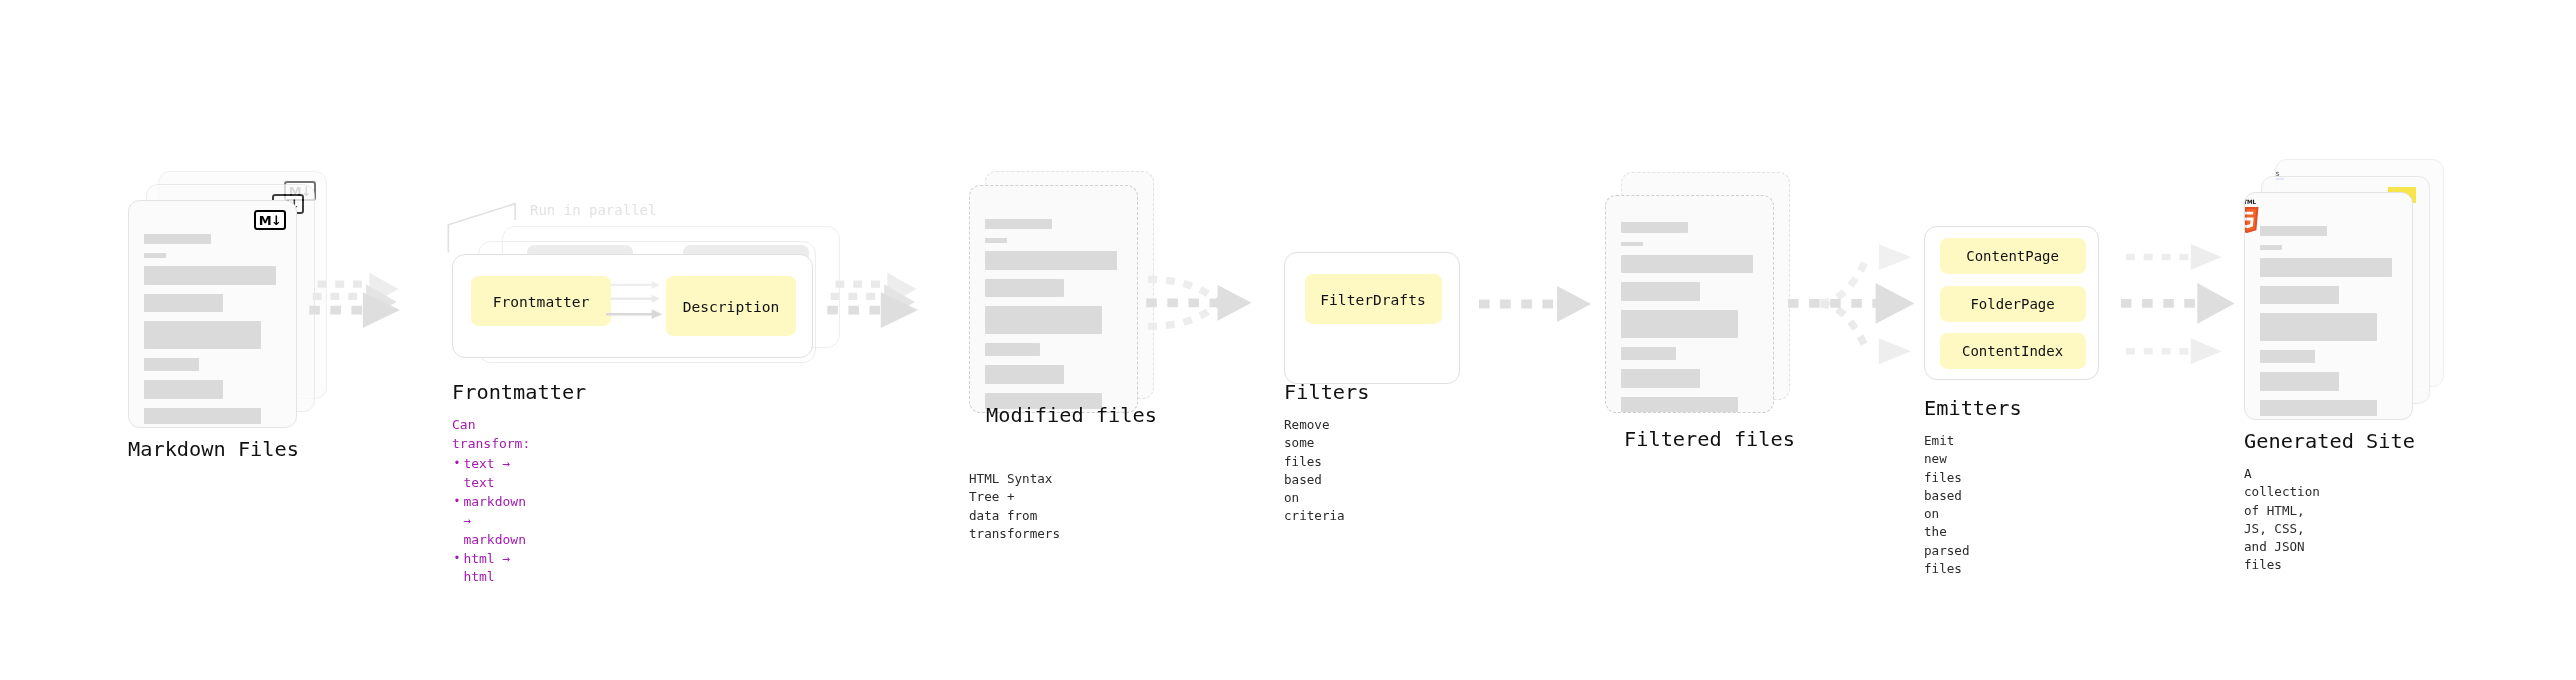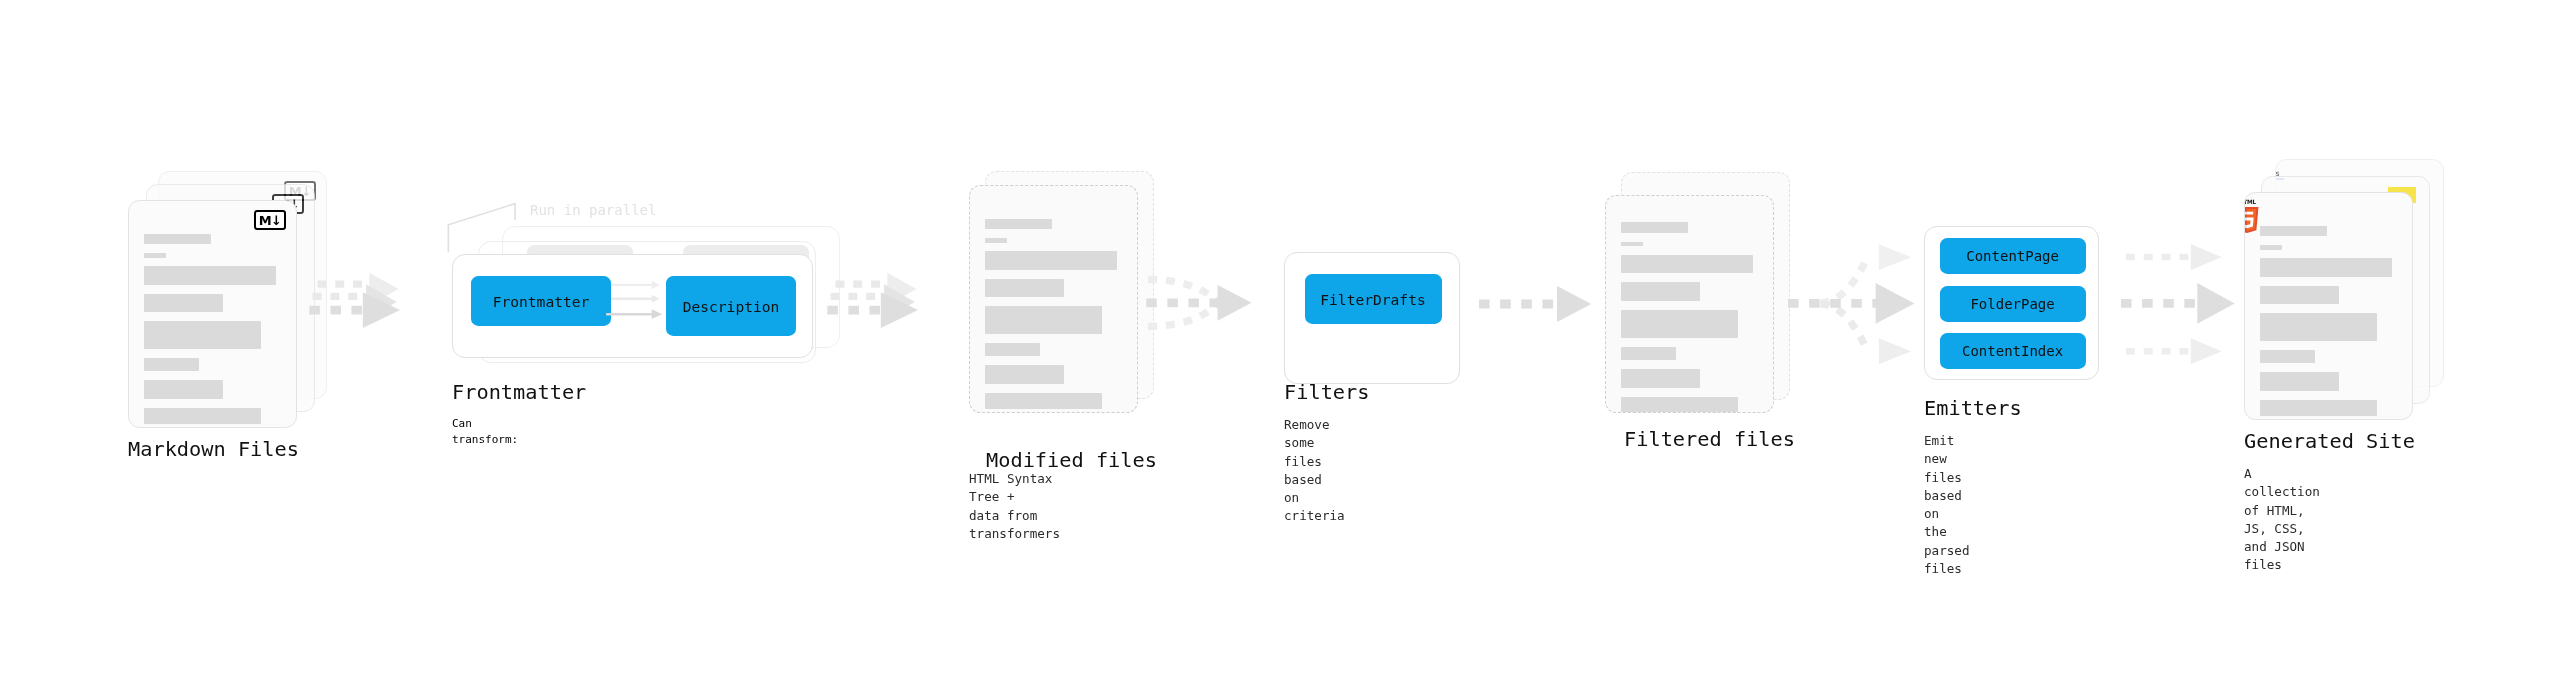--- a/index.html
+++ b/index.html
@@ -68,40 +68,40 @@
   .caption-title {
     position: absolute;
     font-size: 20.3px; color: #111; white-space: nowrap; line-height: 1;
   }
   .caption-sub {
     position: absolute;
     font-size: 12.6px; color: #2b2b2b; line-height: 1.45; white-space: pre-line;
   }
   .caption-list {
     position: absolute;
-    font-size: 11px; color: #000000; line-height: 1.45;
+    font-size: 13px; color: #a21caf; line-height: 1.45;
   }
   .caption-list ul { list-style: none; margin-top: 1.6px; }
   .caption-list li { padding-left: 11.4px; position: relative; }
   .caption-list li::before {
     content: "\2022"; position: absolute; left: 1.6px; top: 0; font-size: 11.4px;
   }
 
   
   .proc {
     position: absolute;
     border-radius: 13px;
     background: #fff;
     border: 1.6px solid #e0e0e0;
   }
   .proc.ghost { background: transparent; }
 
   .pill {
     position: absolute;
-    background: #0ea5e9;
+    background: #fef9c3;
     border-radius: 7.3px;
     display: flex; align-items: center; justify-content: center;
     font-size: 14.6px; color: #111; white-space: nowrap;
   }
   .pill.g1 { background: #ececec; }
   .pill.g2 { background: #e3e3e3; }
 
   .runlabel {
     position: absolute;
     font-size: 14px; color: #e2e2e2; white-space: nowrap;
@@ -176,20 +176,25 @@
         <line x1="0" y1="23" x2="52" y2="23" stroke="#eaeaea"></line>
         <polygon points="50,18 60,23 50,28" fill="#eaeaea"></polygon>
         <line x1="-6" y1="42" x2="54" y2="42" stroke="#d8d8d8"></line>
         <polygon points="50,36 63,42 50,48" fill="#d8d8d8"></polygon>
       </g>
     </svg>
 
     <div class="caption-title" style="left:452px; top:382px;">Frontmatter</div>
     <div class="caption-list" style="left:452px; top:416px;">
       <div>Can transform:</div>
+      <ul>
+        <li>text → text</li>
+        <li>markdown → markdown</li>
+        <li>html → html</li>
+      </ul>
     </div>
   </div>
 
   <svg class="ovl" style="left:827px; top:268px; width:106px; height:81px;" viewBox="0 0 130 100" width="106" height="81">
     <g stroke="#e9e9e9" stroke-width="9" stroke-dasharray="11 11" fill="none">
       <line x1="10" y1="20" x2="78" y2="20"></line>
       <line x1="4" y1="35" x2="78" y2="35"></line>
     </g>
     <polygon points="74,6 110,26 74,46" fill="#ededed"></polygon>
     <polygon points="70,20 108,42 70,64" fill="#e4e4e4"></polygon>
@@ -204,21 +209,21 @@
         <div class="bar" style="width:48%;height:10.6px;"></div>
         <div class="bar" style="width:16%;height:4.9px;margin-bottom:8.1px;"></div>
         <div class="bar" style="width:95%;height:18.7px;"></div>
         <div class="bar" style="width:57%;height:18.7px;"></div>
         <div class="bar" style="width:84%;height:28px;"></div>
         <div class="bar" style="width:40%;height:13px;"></div>
         <div class="bar" style="width:57%;height:18.7px;"></div>
         <div class="bar" style="width:84%;height:16.3px;"></div>
       </div>
     </div>
-    <div class="caption-title" style="left:969px; top:450px;padding-left:17px;">Modified files</div>
+    <div class="caption-title" style="left:969px; top:405px;padding-left:17px;">Modified files</div>
     <div class="caption-sub" style="left:969px; top:470px;">HTML Syntax Tree +
 data from transformers</div>
   </div>
 
   <svg class="ovl" style="left:1138px; top:268px; width:130px; height:81px;" viewBox="0 0 160 100" width="130" height="81">
     <g fill="none" stroke-width="9" stroke-dasharray="11 11">
       <path d="M12 14 Q 70 14 98 42" stroke="#ededed"></path>
       <path d="M12 72 Q 70 72 98 44" stroke="#ededed"></path>
       <line x1="10" y1="43" x2="100" y2="43" stroke="#dedede" stroke-width="11" stroke-dasharray="13 13"></line>
     </g>

